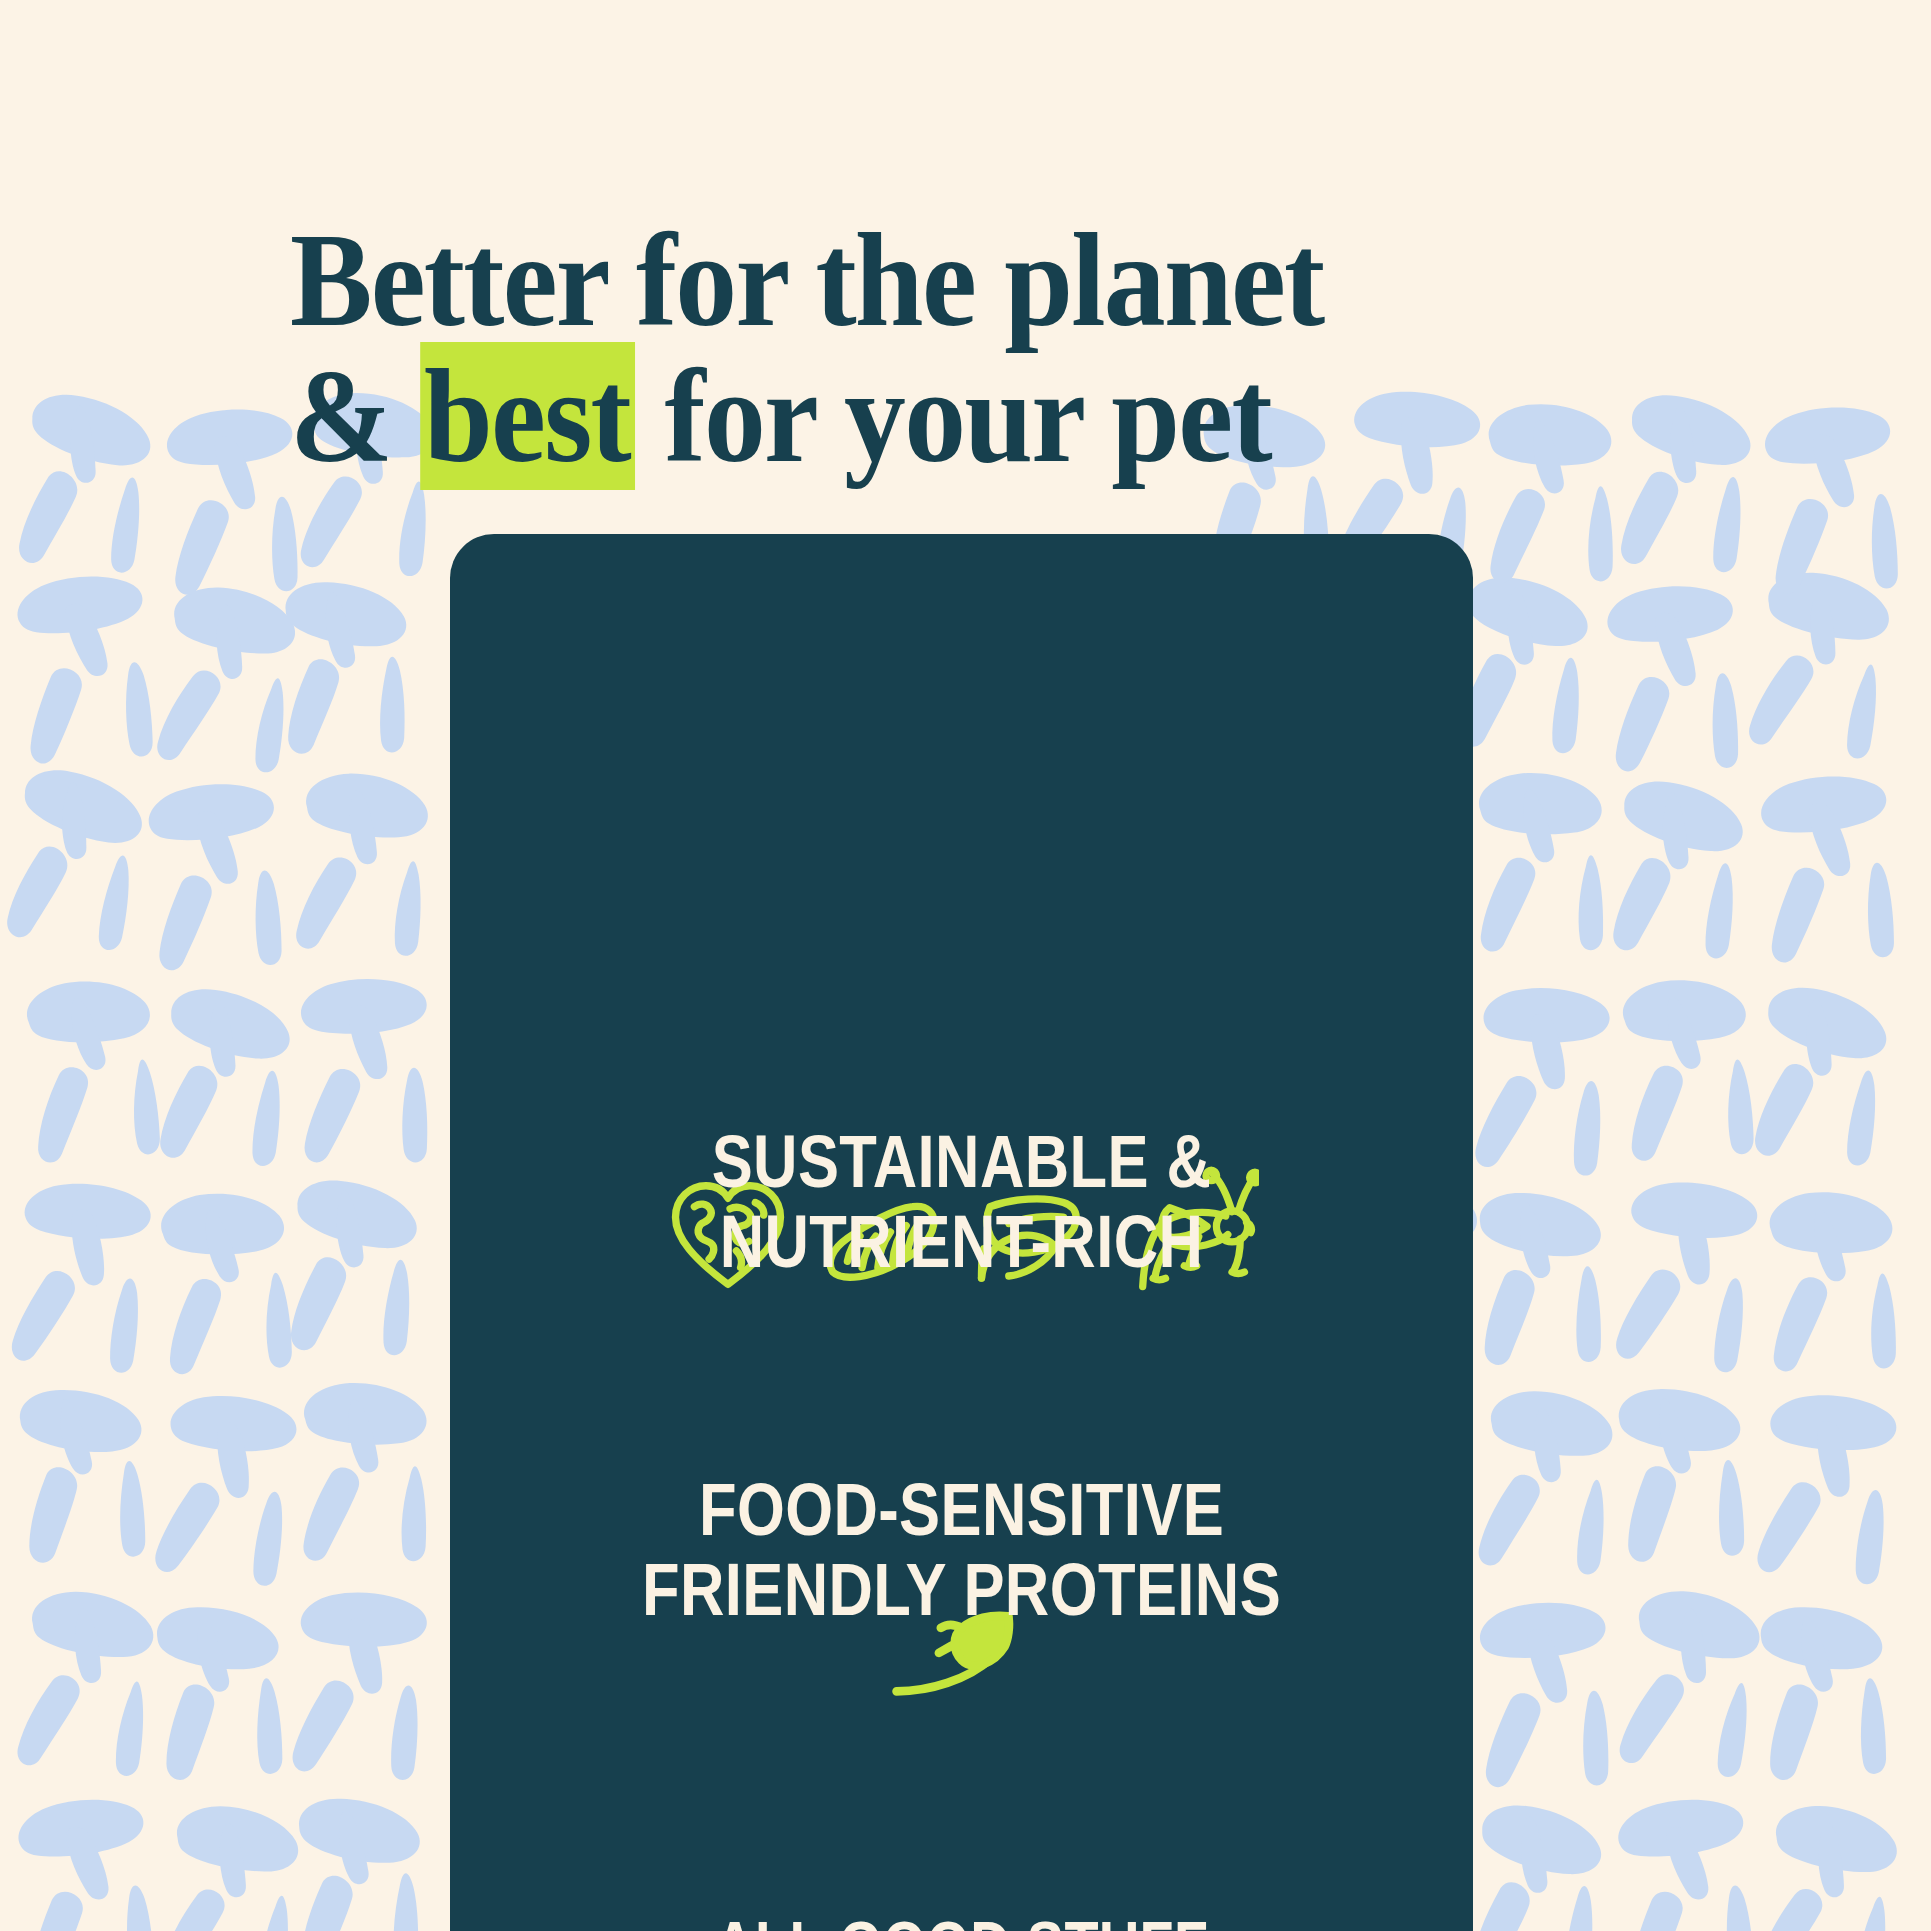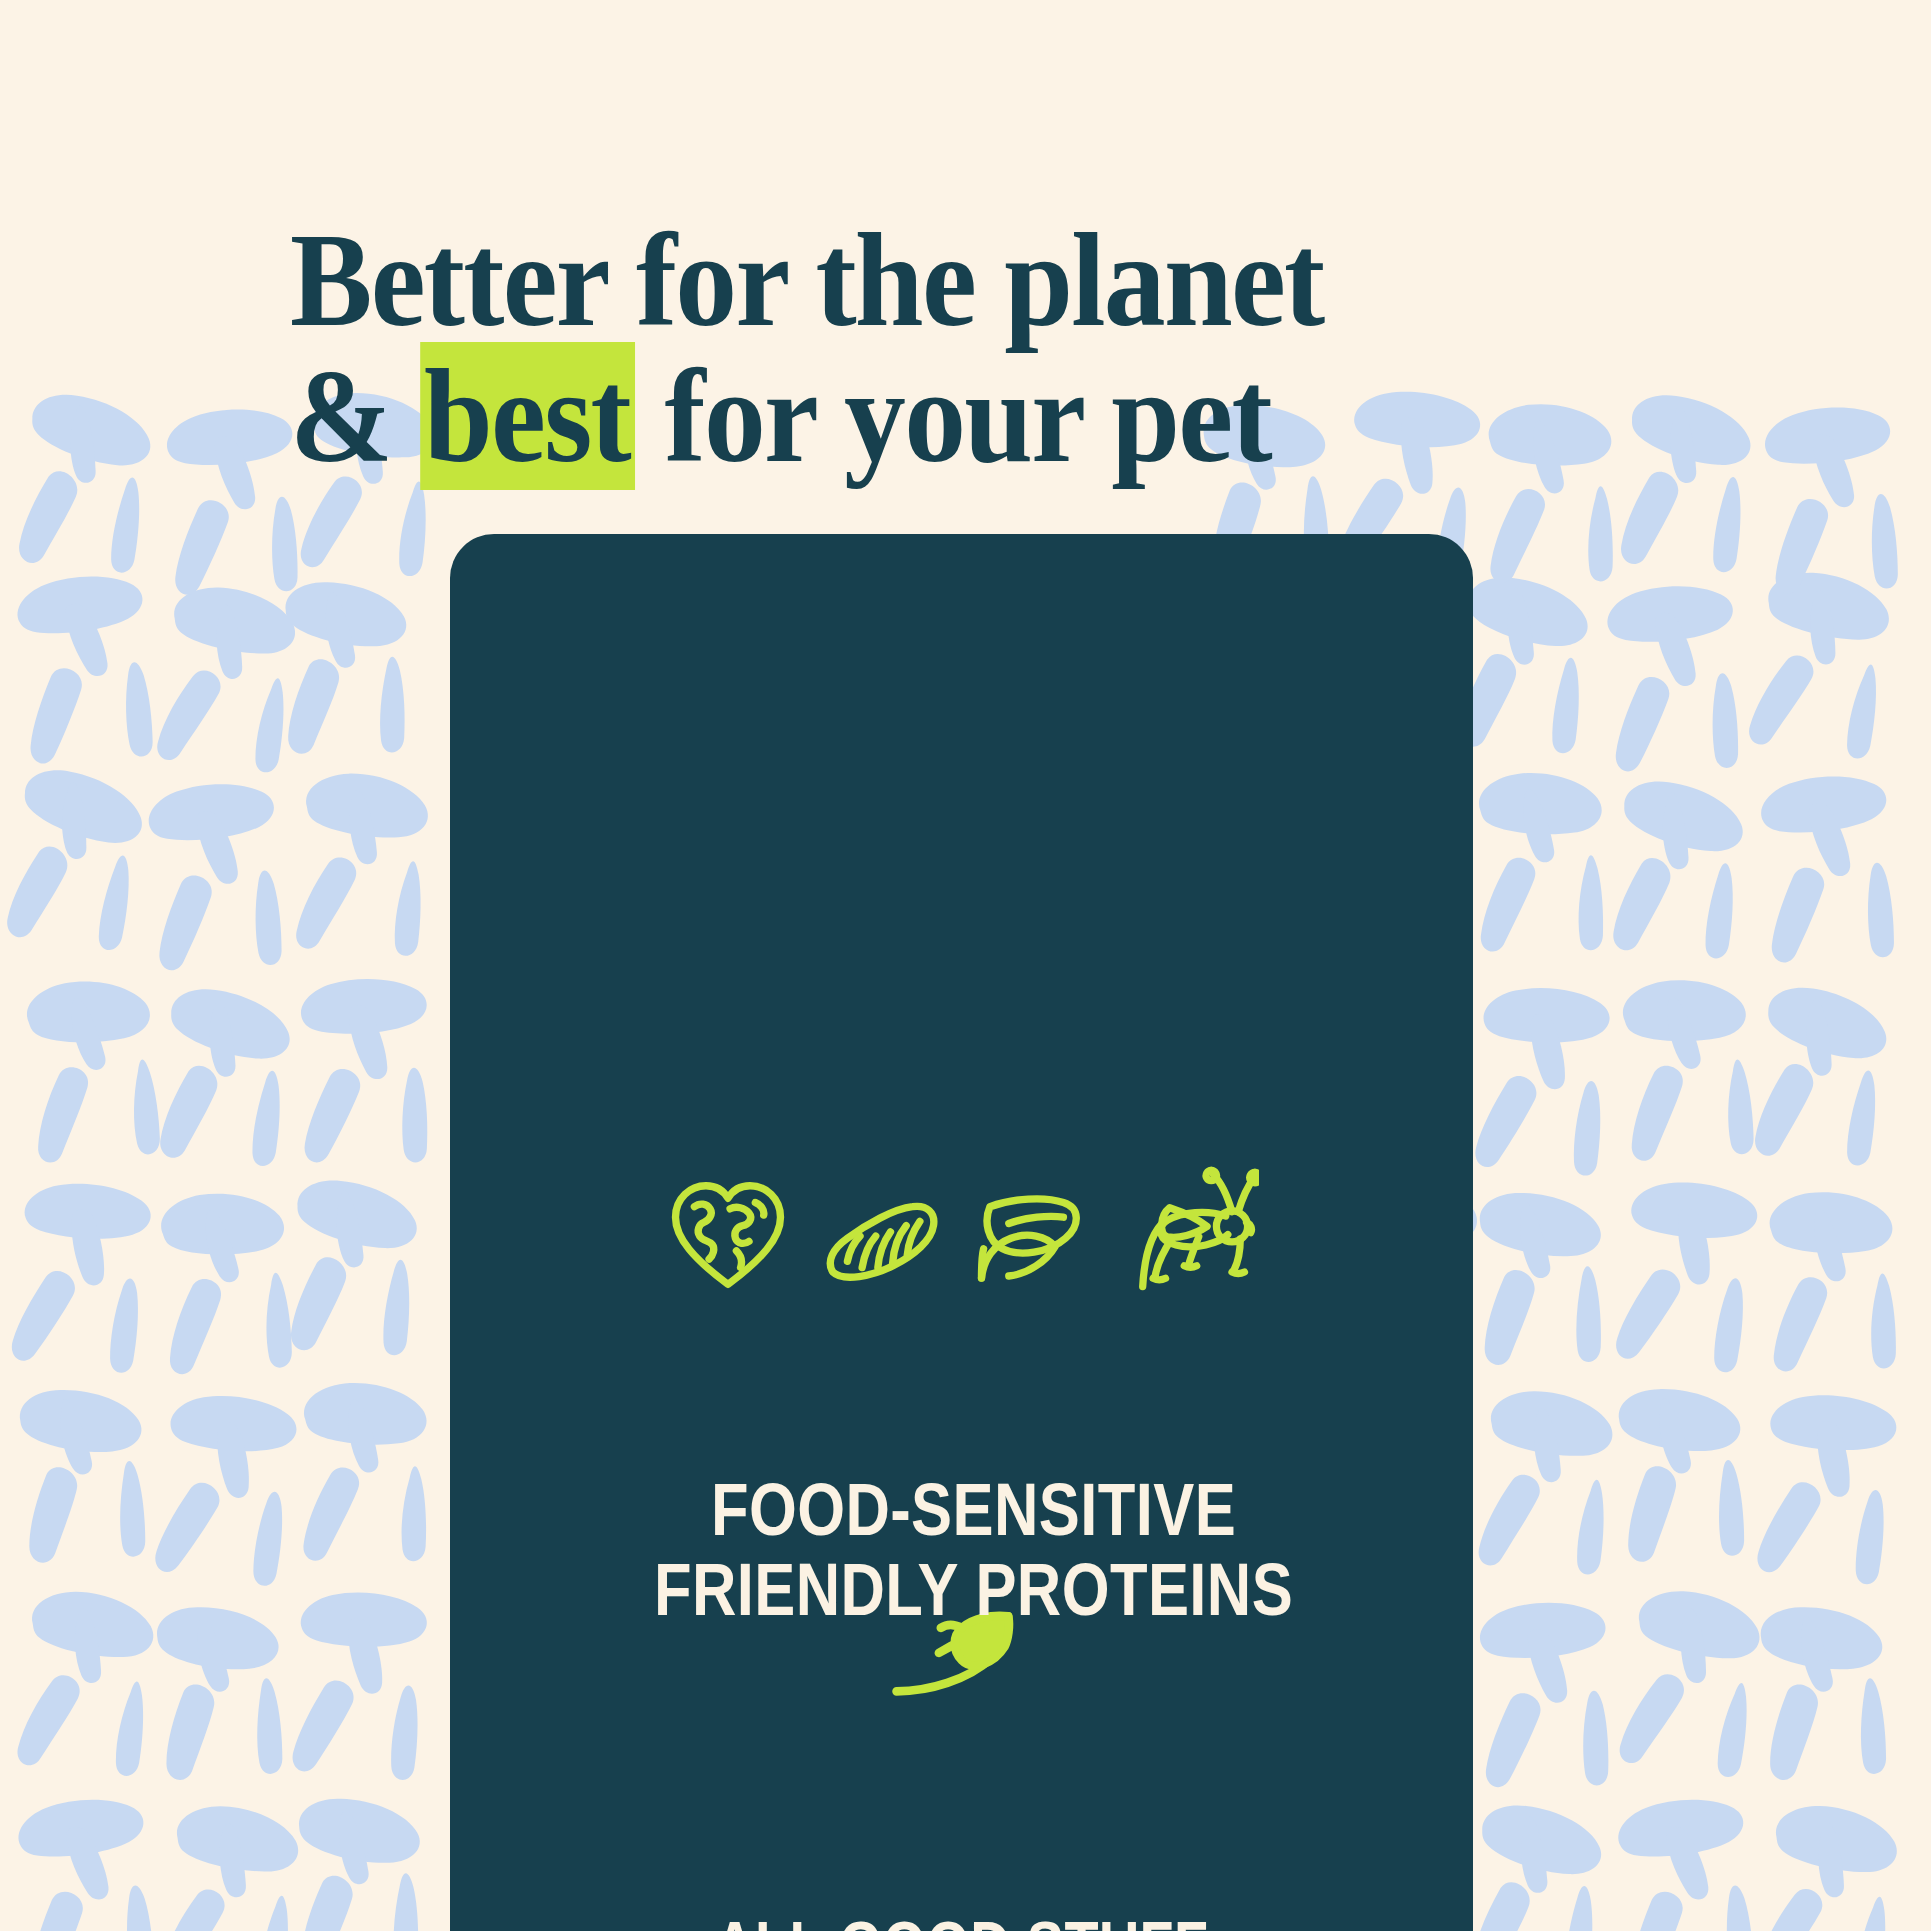--- a/index.html
+++ b/index.html
@@ -86,21 +86,21 @@
     font-weight: bold;
     font-size: 75px;
     line-height: 1.07;
     letter-spacing: 0.5px;
     transform: scaleX(0.82);
     margin: 0;
     white-space: pre-line;
   }
 
   #block-sustainable { position: absolute; left: 0; top: 587px; }
-  #block-sensitive   { position: absolute; left: 12px; top: 935px; }
+  #block-sensitive   { position: absolute; left: 0; top: 935px; }
   #block-noyuck      { position: absolute; left: 0; top: 1302px; }
 
   #icons-sustainable { position: absolute; left: 0; top: 628px; width: 100%; }
   #icon-sensitive    { position: absolute; left: 0; top: 1057px; width: 100%;
                        display: flex; justify-content: center; }
 </style>
 </head>
 <body>
 
 <div id="poster">
@@ -268,20 +268,24 @@
           <path d="M46 74 C38 86 32 98 30 110"></path>
           <path d="M28 112 C32 114 36 114 40 112"></path>
           <path d="M40 56 C28 66 20 84 18 120"></path>
           <path d="M72 72 C68 82 64 92 62 100"></path>
           <path d="M58 100 C62 102 66 102 70 100"></path>
           <path d="M118 58 C122 60 124 64 122 68"></path>
         </g>
       </svg>
     </div>
 
+    <div id="block-sustainable" class="feature-block">
+      <p class="feature-title">SUSTAINABLE &amp;
+NUTRIENT-RICH</p>
+    </div>
 
     <div id="icon-sensitive">
       <svg width="154" height="116" viewBox="0 0 160 120">
         <g fill="none" stroke="#C4E53C" stroke-width="9" stroke-linecap="round" stroke-linejoin="round">
           <path d="M12 104 C46 104 86 92 110 70 C124 58 130 42 128 26"></path>
           <path d="M56 64 C72 54 92 46 112 44"></path>
           <path d="M128 26 C110 24 92 28 80 38 C70 46 70 62 80 72 C92 84 114 74 124 58 C128 50 130 36 128 26 Z" fill="#C4E53C" stroke="#C4E53C"></path>
           <path d="M80 38 C72 34 64 34 58 38"></path>
         </g>
       </svg>

